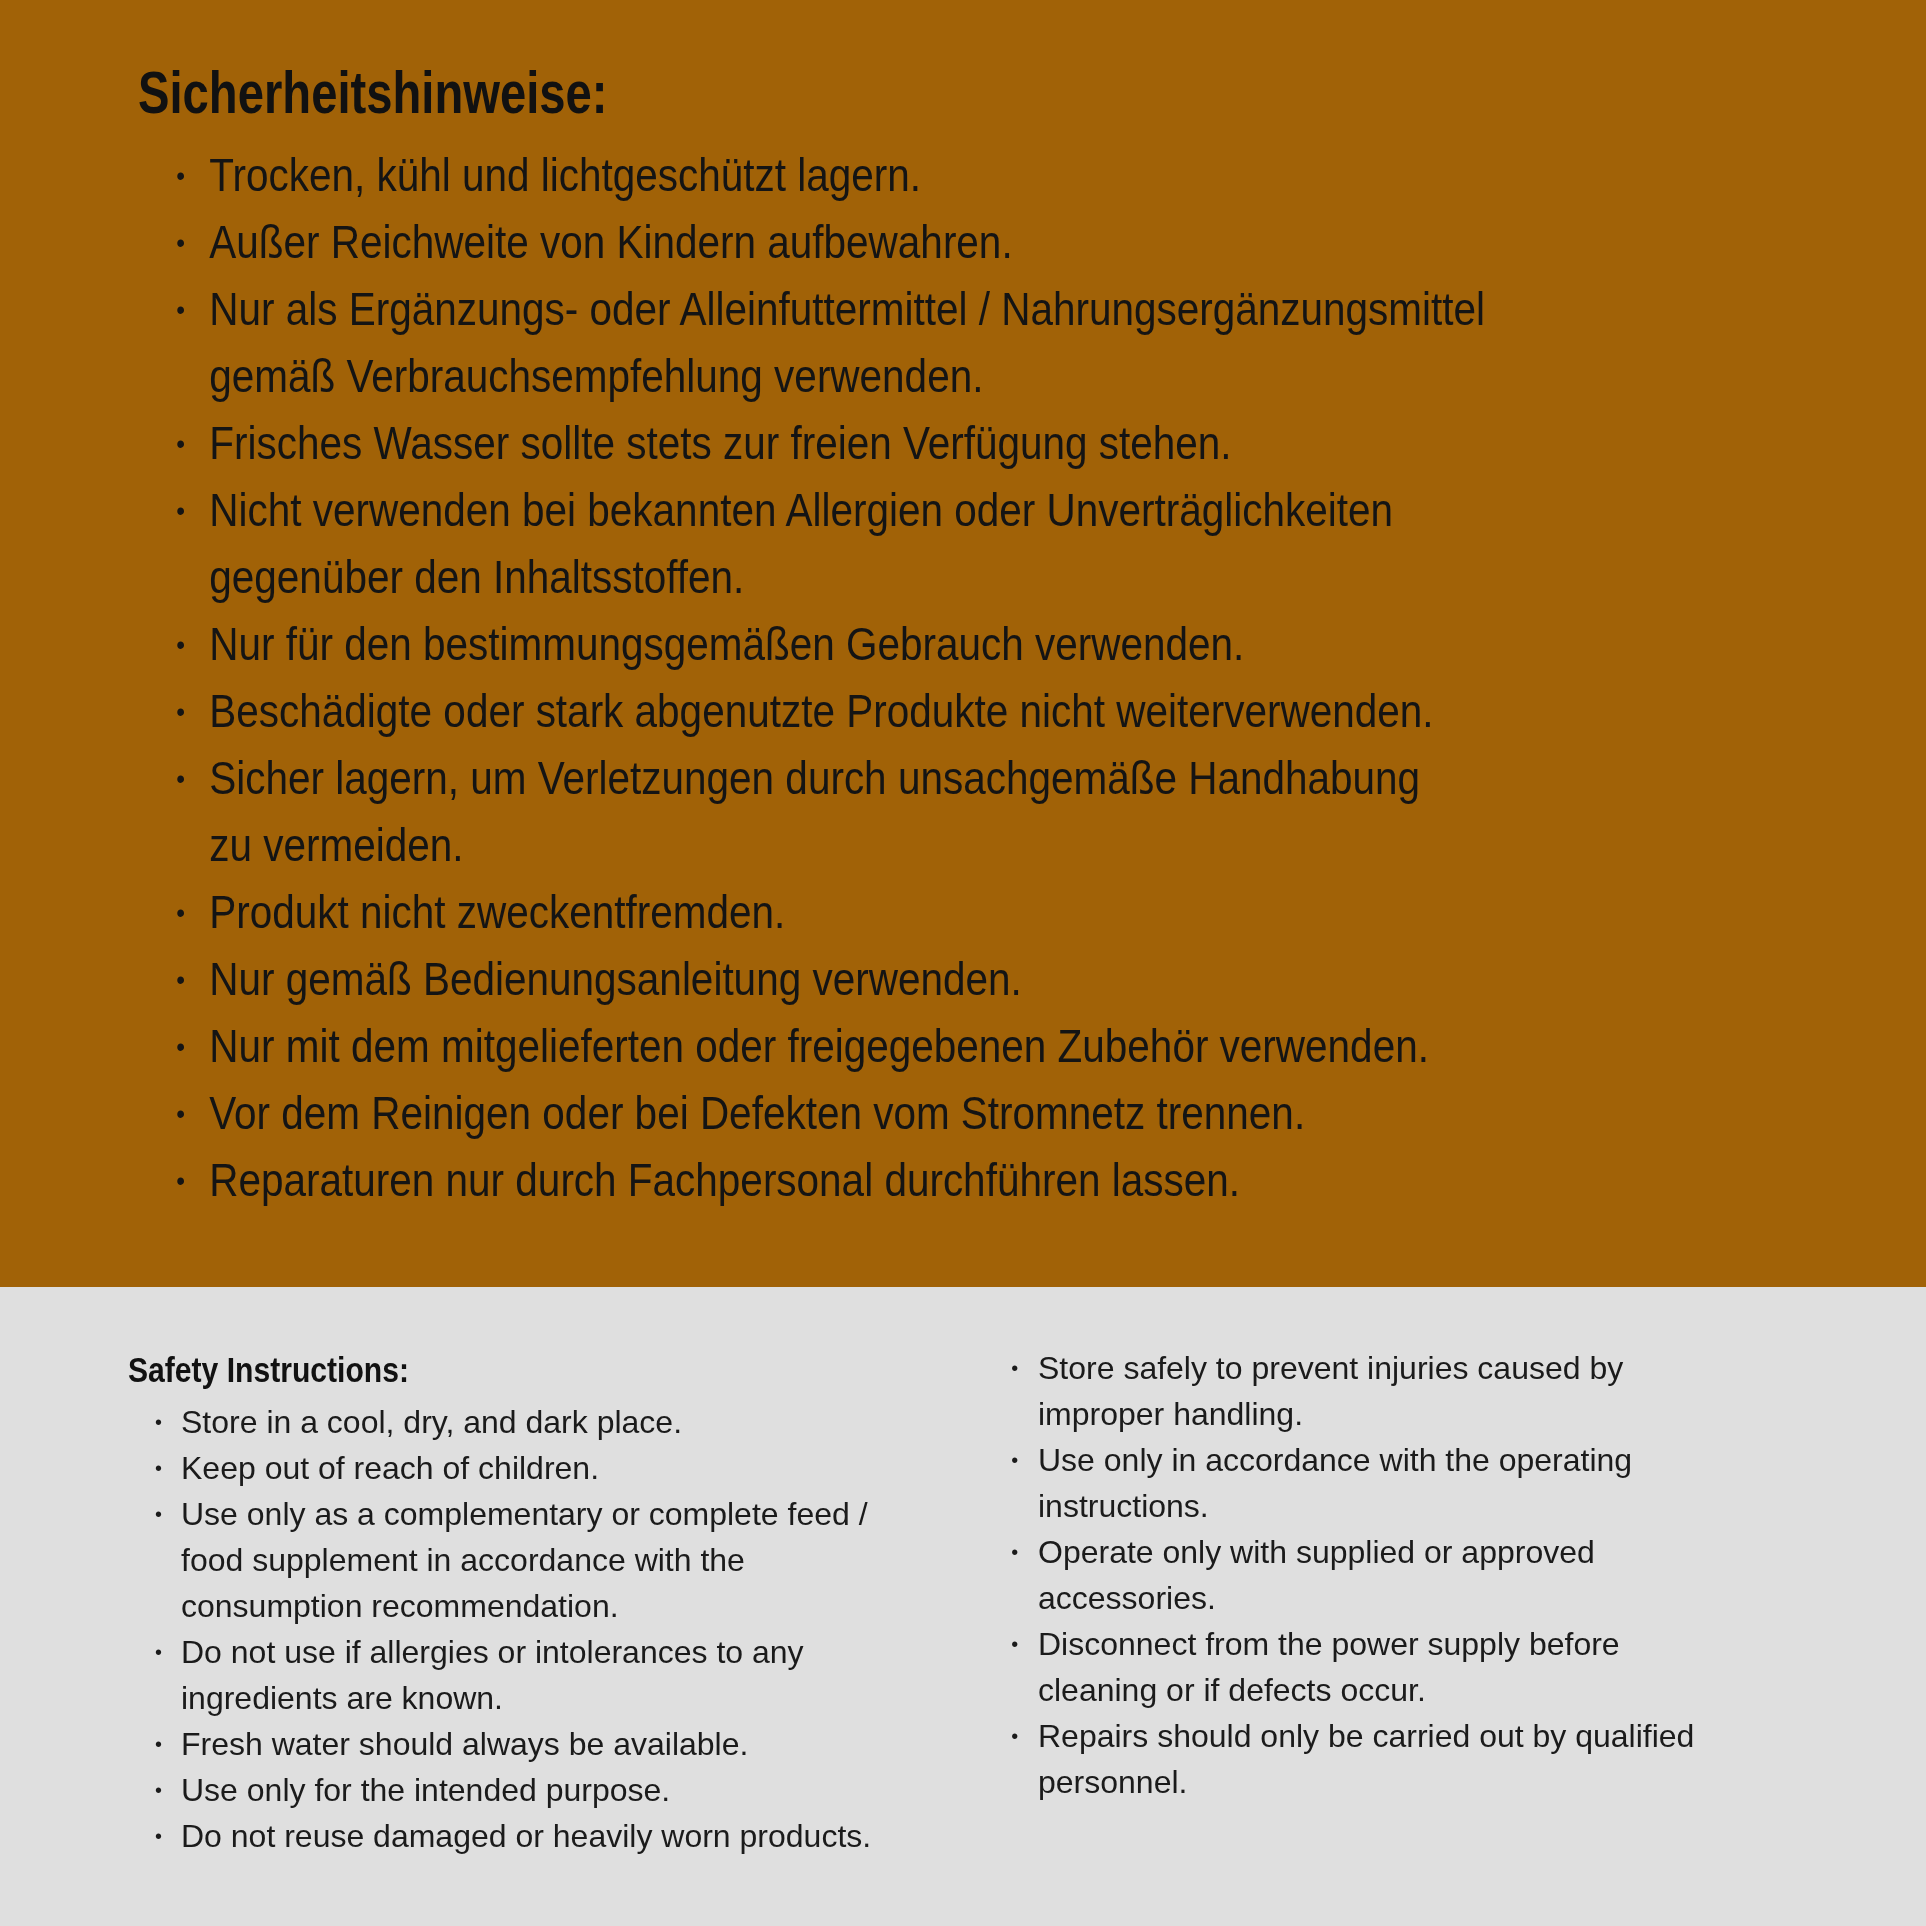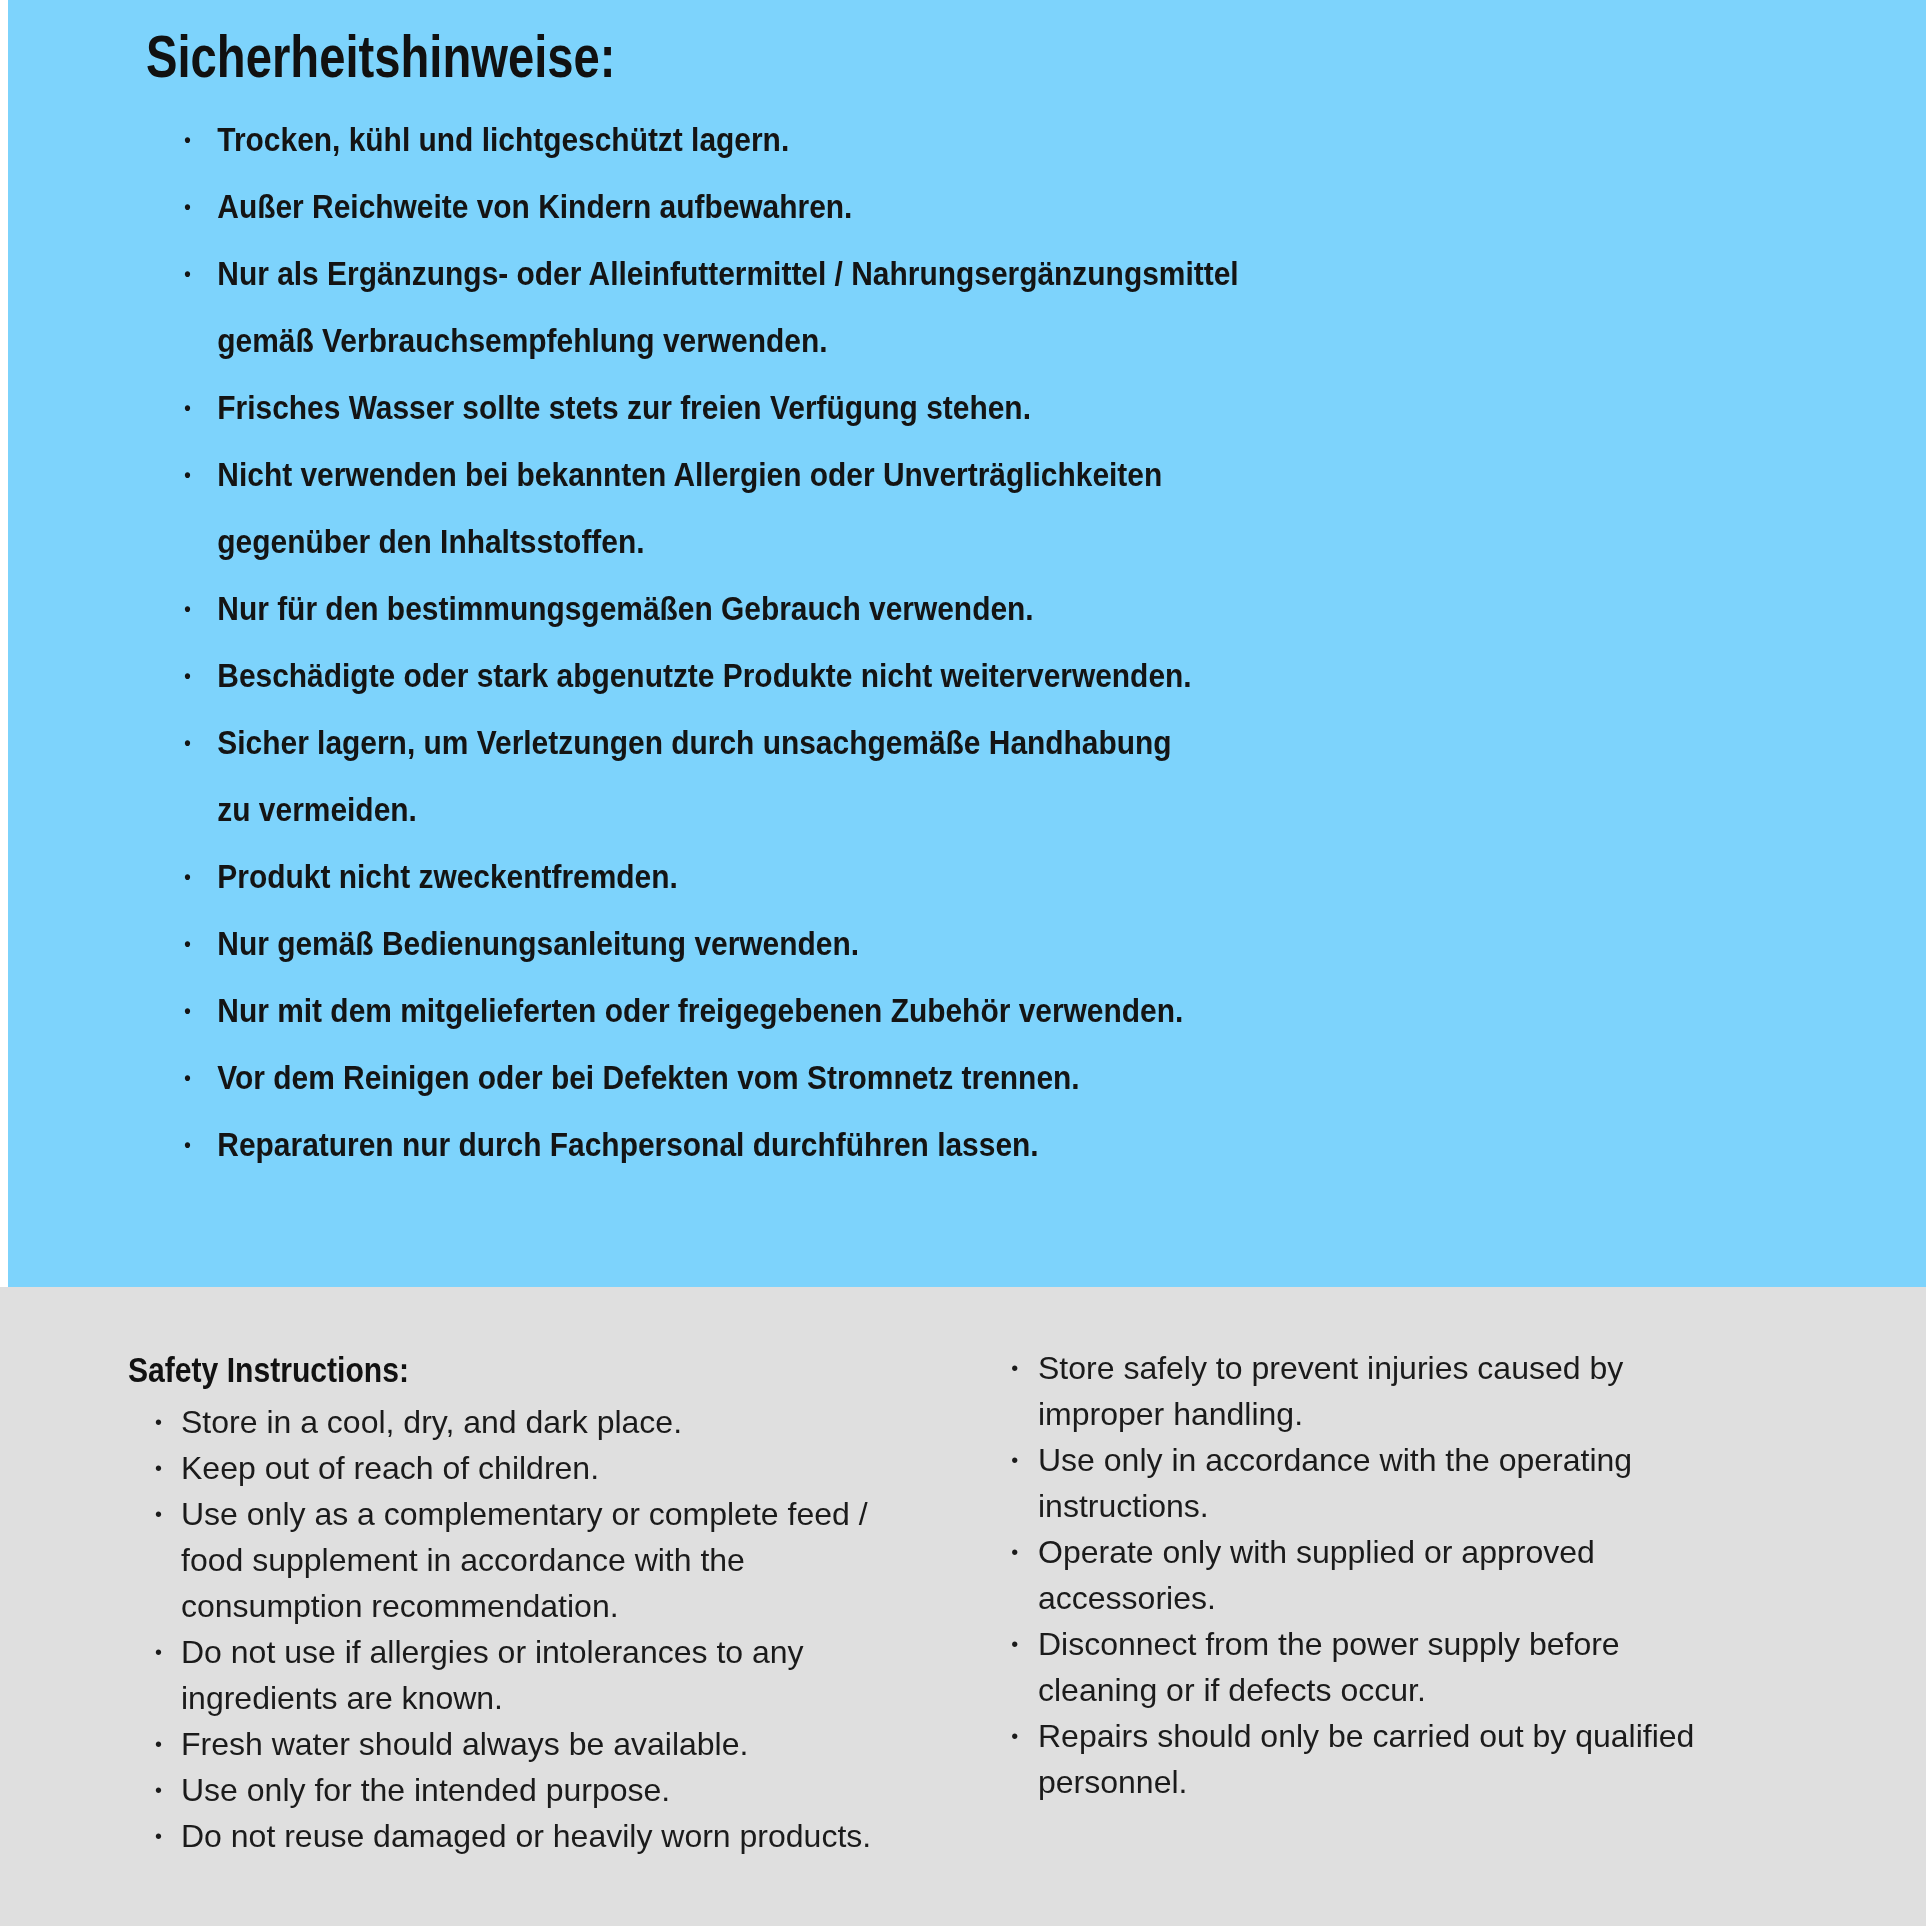--- a/index.html
+++ b/index.html
@@ -11,42 +11,40 @@
     overflow: hidden;
     font-family: "Liberation Sans", sans-serif;
     color: #141414;
   }
 
   
   .de-section {
     position: absolute;
     top: 0; left: 0; right: 0;
     height: 1287px;
-    background: #7dd3fc;
-    padding: 28px 0 0 138px;
+    background: #a16207;
+    padding: 64px 0 0 138px;
     box-sizing: border-box;
-    margin-left: 8px;
   }
   .de-title {
     margin: 0;
     font-size: 59px;
     font-weight: bold;
     line-height: 1;
     white-space: nowrap;
     transform: scaleX(0.80);
     transform-origin: left top;
     color: #111111;
   }
   .de-list {
     list-style: none;
     margin: 19px 0 0 37px;
     padding: 0;
-    font-size: 34px;
+    font-size: 46px;
     line-height: 67px;
-    font-weight: bold;
   }
   .de-list li {
     position: relative;
     padding-left: 39px;
     white-space: pre;          
     transform: scaleX(0.88);   
     transform-origin: left top;
   }
   .de-list li::before {
     content: "\2022";

